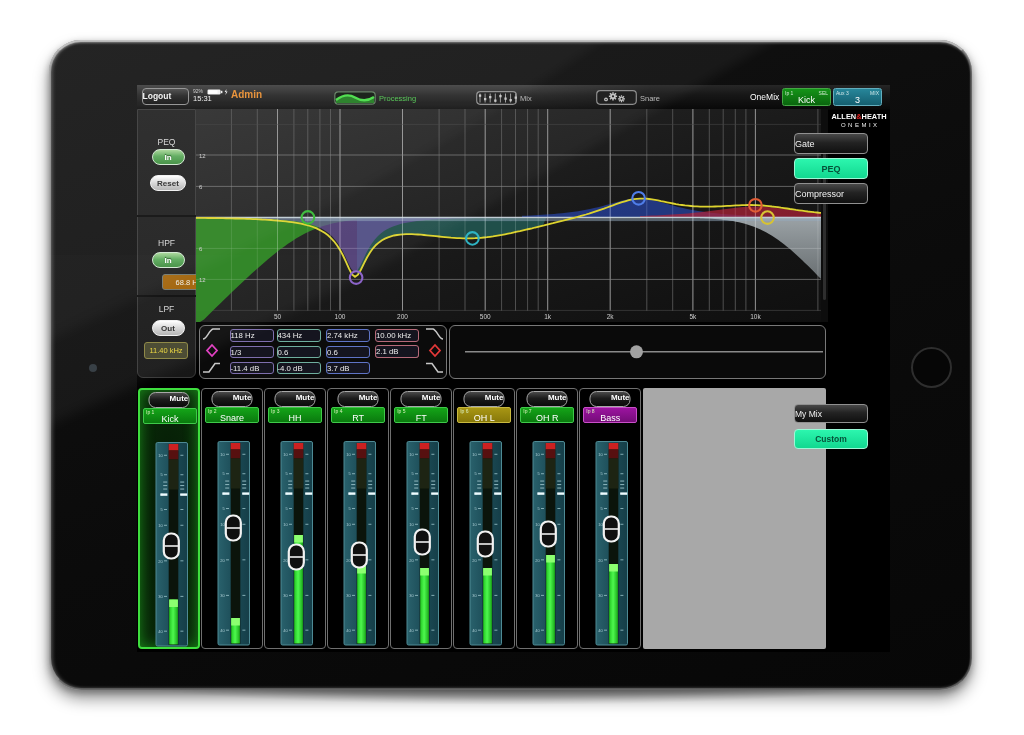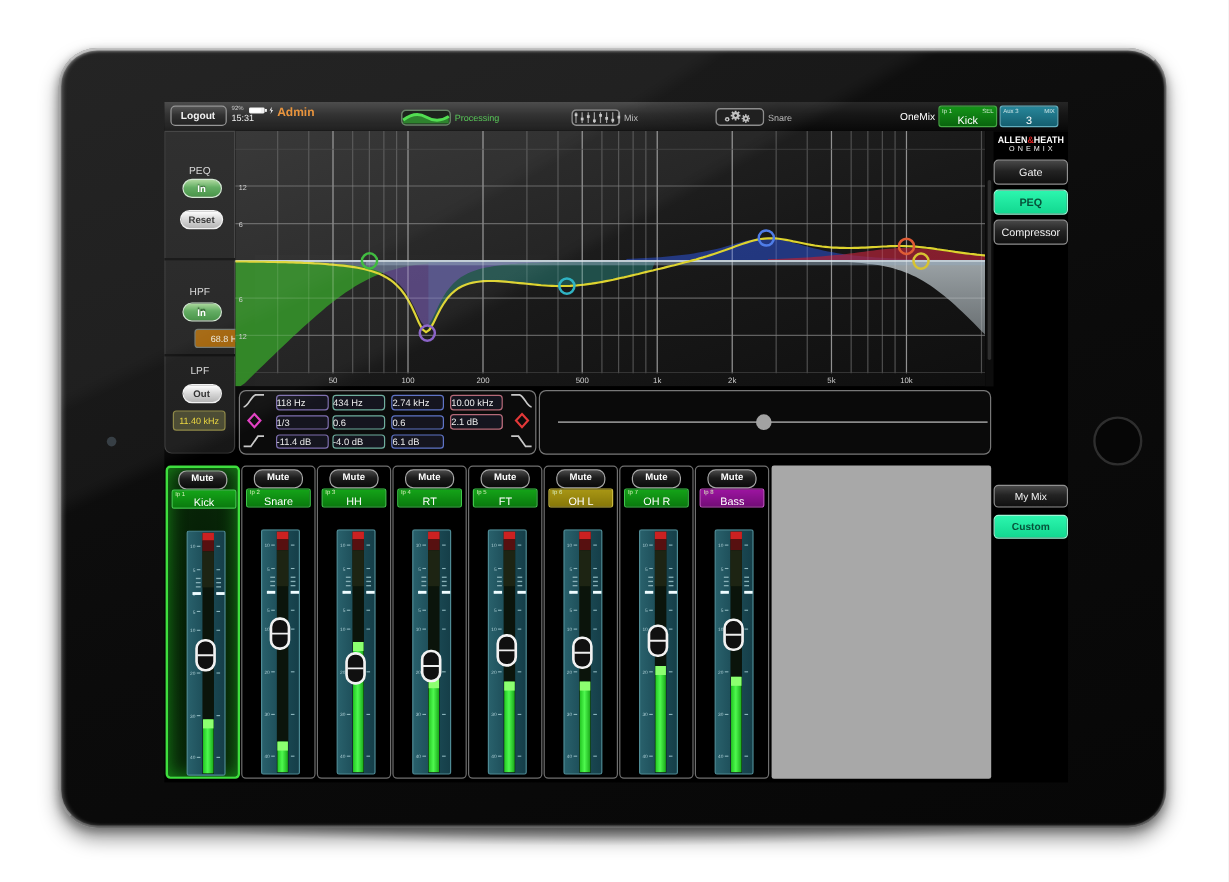--- a/index.html
+++ b/index.html
@@ -2,50 +2,50 @@
 <html><head><meta charset="utf-8"><style>
 *{margin:0;padding:0;box-sizing:border-box}
 html,body{width:1024px;height:735px;background:#fff;font-family:"Liberation Sans",sans-serif;overflow:hidden;-webkit-font-smoothing:antialiased}
 .abs{position:absolute}
 #stage{position:relative;width:1024px;height:735px}
 #shadow{position:absolute;left:52px;top:655px;width:920px;height:64px;background:radial-gradient(ellipse 49% 42% at 50% 42%,rgba(0,0,0,0.38),rgba(0,0,0,0.20) 55%,rgba(0,0,0,0.08) 72%,rgba(0,0,0,0) 85%)}
 #ipad{position:absolute;left:49px;top:40px;width:923px;height:650px;border-radius:32px;background:linear-gradient(160deg,#131313,#0b0b0b 55%,#070707);box-shadow:inset 0 2.5px 3px rgba(255,255,255,0.52),inset 3px 0 4px rgba(255,255,255,0.34),inset -2px 0 2px rgba(255,255,255,0.12),inset 0 -2.5px 3px rgba(255,255,255,0.14),0 9px 16px rgba(0,0,0,0.40),0 3px 7px rgba(0,0,0,0.30);}
 #screen{position:absolute;left:137px;top:85px;width:753px;height:567px;background:#000}
 #rim{position:absolute;left:49px;top:40px;width:923px;height:650px;border-radius:32px;box-sizing:border-box;border-top:2px solid rgba(225,225,225,0.55);border-left:2px solid rgba(205,205,205,0.45);border-bottom:2px solid rgba(170,170,170,0.30);border-right:2px solid rgba(140,140,140,0.22);pointer-events:none}
 #topbar{position:absolute;left:137px;top:85px;width:753px;height:25px;background:linear-gradient(90deg,rgba(0,0,0,0) 0%,rgba(0,0,0,0) 52%,rgba(0,0,0,0.38) 68%,rgba(0,0,0,0.42) 100%),linear-gradient(#404040,#252525 42%,#0e0e0e);border-bottom:1px solid #060606}
-.btn-dark{background:linear-gradient(#484848,#232323 45%,#101010);border:1px solid #909090;border-radius:4px;color:#f2f2f2;text-align:center}
+.btn-dark{background:linear-gradient(#484848,#232323 45%,#101010);border:1px solid #909090;border-radius:4px;color:#f2f2f2;}
 #logout{position:absolute;left:141.5px;top:88px;width:47px;height:16.5px;font-size:8.5px;font-weight:bold;line-height:15px}
 #pct{position:absolute;left:193px;top:87.5px;font-size:5px;color:#ccc}
 #clock{position:absolute;left:193px;top:94px;font-size:7.5px;color:#eee}
 #admin{position:absolute;left:231px;top:89px;font-size:10px;font-weight:bold;color:#e88d2e}
 .tabt{position:absolute;top:93.5px;font-size:7.5px}
 #onemix{position:absolute;left:750px;top:92px;font-size:8.5px;color:#fff}
 .selbtn{position:absolute;top:87.5px;width:49px;height:18px;border-radius:2.5px;color:#fff}
 .selbtn .tl{position:absolute;left:2px;top:1px;font-size:5px;color:#cfe8cf}
 .selbtn .tr{position:absolute;right:2px;top:1px;font-size:5px;color:#cfe8cf}
 .selbtn .mid{position:absolute;left:0;right:0;top:6.5px;text-align:center;font-size:9px}
 #sidebar{position:absolute;left:137px;top:109px;width:59px;height:269px;background:linear-gradient(#212121,#171717);border:1px solid #3a3a3a;border-radius:0 0 6px 6px}
 .sep{position:absolute;left:137px;width:59px;height:2px;background:#0a0a0a}
 .slab{position:absolute;left:137px;width:59px;text-align:center;font-size:8.5px;color:#d6d6d6}
 .pill{position:absolute;left:151.5px;width:33px;height:16.5px;border-radius:9px;text-align:center;font-size:8px;font-weight:bold;line-height:16px}
 .pill-g{background:linear-gradient(#a6d696,#58a858 45%,#3c8c3c);border:1px solid #d2e8d2;color:#fff;text-shadow:0 -1px 1px #1a4a1a}
 .pill-w{background:linear-gradient(#ffffff,#d6d6d6 50%,#b2b2b2);border:1px solid #f2f2f2;color:#2a2a2a}
 .vbox{position:absolute;background:#2d2d2d;border:1px solid #5c5c5c;border-radius:3px;text-align:center;font-size:7.5px;line-height:15px;color:#d9d9cc}
 #ah{position:absolute;left:828px;top:112px;width:62px;text-align:center;color:#fff;font-size:7.8px;font-weight:bold;transform:scaleX(0.95)}
 #ah2{position:absolute;left:828px;top:121.5px;width:62px;text-align:center;color:#efefef;font-size:6px;letter-spacing:2.5px;text-indent:2.5px}
-.procbtn{position:absolute;left:828px;width:62px;height:21px;font-size:9px;line-height:20px}
+.procbtn{position:absolute;left:794px;width:74px;height:21px;font-size:9px;line-height:20px}
 .grnbtn{background:linear-gradient(#2cf6ae,#12d890);border:1px solid #9cf8d6;border-radius:4px;color:#06523a;text-align:center;font-weight:bold}
 #tablepanel{position:absolute;left:199px;top:324.5px;width:248px;height:54.5px;background:#0b0b0b;border:1px solid #787878;border-radius:6px}
 #sliderpanel{position:absolute;left:448.5px;top:324.5px;width:377px;height:54.5px;background:#0a0a0a;border:1px solid #787878;border-radius:6px}
 .cell{position:absolute;width:44px;height:12.5px;background:#15151f;border:1px solid;border-radius:3px;color:#ececec;font-size:7.8px;text-align:left;line-height:11.5px}
 #graphedge{position:absolute;left:821px;top:109px;width:7px;height:213px;background:#0d0d0d}
 #scrollbar{position:absolute;left:822.5px;top:150px;width:3px;height:150px;background:#2e2e2e;border-radius:2px}
 .strip{position:absolute;top:388px;width:61.5px;height:261px;border:1px solid #6f6f6f;border-radius:4px;background:#000}
 .strip.sel{border:2px solid #3ede3e;box-shadow:inset 0 0 14px rgba(40,220,40,0.5);background:radial-gradient(ellipse at 50% 55%,#041604,#0a2e0a)}
-.mute{position:absolute;left:50%;transform:translateX(-50%);top:1.5px;width:41px;height:16px;background:linear-gradient(#4a4a4a,#1c1c1c 45%,#0a0a0a);border:1px solid #a8a8a8;border-radius:7px;color:#fff;font-size:8px;font-weight:bold;text-align:center;line-height:12.5px}
+.mute{position:absolute;left:50%;transform:translateX(-50%);top:1.5px;width:41px;height:16px;background:linear-gradient(#4a4a4a,#1c1c1c 45%,#0a0a0a);border:1px solid #a8a8a8;border-radius:7px;color:#fff;font-size:8px;font-weight:bold;text-align:right;line-height:12.5px}
 .clab{position:absolute;left:3px;top:17.5px;width:54px;height:16.5px;border-radius:2px;color:#fff}
 .ip{position:absolute;left:2px;top:0.5px;font-size:5px;color:#d8eebc}
 .cn{position:absolute;left:0;right:0;top:5px;text-align:center;font-size:9px}
 .gm{stroke:#3c3c3c;stroke-width:1}
 .gM{stroke:#6b6b6b;stroke-width:1}
 .gh{stroke:#4a4a4a;stroke-width:1}
 .ghf{stroke:#343434;stroke-width:1}
 .fl{font-size:6.5px;fill:#cfcfcf;text-anchor:middle}
 .dl{font-size:6px;fill:#cfcfcf}
 #graypanel{position:absolute;left:642.5px;top:388px;width:183px;height:260.5px;background:#a8a8a8;border-radius:2px}
@@ -287,21 +287,21 @@
 <div class="cell" style="left:229.5px;top:329.0px;border-color:#7e6fae">118 Hz</div>
     <div class="cell" style="left:276.5px;top:329.0px;border-color:#6fae9e">434 Hz</div>
     <div class="cell" style="left:326.0px;top:329.0px;border-color:#5f74c6">2.74 kHz</div>
     <div class="cell" style="left:375.0px;top:329.0px;border-color:#b56a79">10.00 kHz</div>
     <div class="cell" style="left:229.5px;top:345.5px;border-color:#7e6fae">1/3</div>
     <div class="cell" style="left:276.5px;top:345.5px;border-color:#6fae9e">0.6</div>
     <div class="cell" style="left:326.0px;top:345.5px;border-color:#5f74c6">0.6</div>
     <div class="cell" style="left:375.0px;top:345.5px;border-color:#b56a79">0.6</div>
     <div class="cell" style="left:229.5px;top:361.5px;border-color:#7e6fae">-11.4 dB</div>
     <div class="cell" style="left:276.5px;top:361.5px;border-color:#6fae9e">-4.0 dB</div>
-    <div class="cell" style="left:326.0px;top:361.5px;border-color:#5f74c6">6.1 dB</div>
+    <div class="cell" style="left:326.0px;top:361.5px;border-color:#5f74c6">3.7 dB</div>
     <div class="cell" style="left:375.0px;top:345px;border-color:#b56a79">2.1 dB</div>
 <svg class="abs" style="left:448px;top:324px" width="378" height="56" viewBox="0 0 378 56">
 <line x1="17" y1="27.8" x2="375" y2="27.8" stroke="#8a8a8a" stroke-width="1.4"></line>
 <circle cx="188.5" cy="27.8" r="6.5" fill="#a2a2a2"></circle>
 </svg>
 <div class="strip sel" style="left:138.0px">
 <div class="mute">Mute</div>
 <div class="clab" style="background:linear-gradient(#14a418,#0a7a0e);border:1px solid #3fc94a">
         <span class="ip">Ip 1</span>
         <span class="cn">Kick</span>

